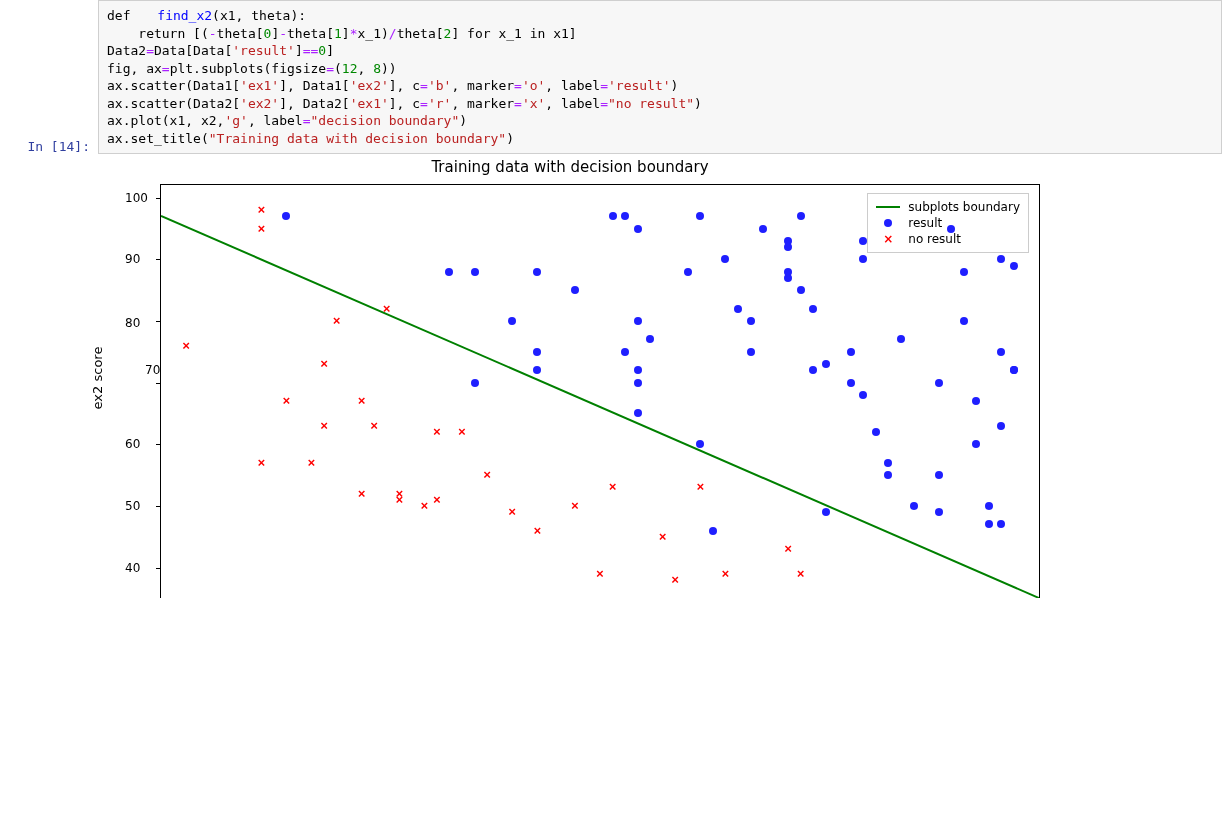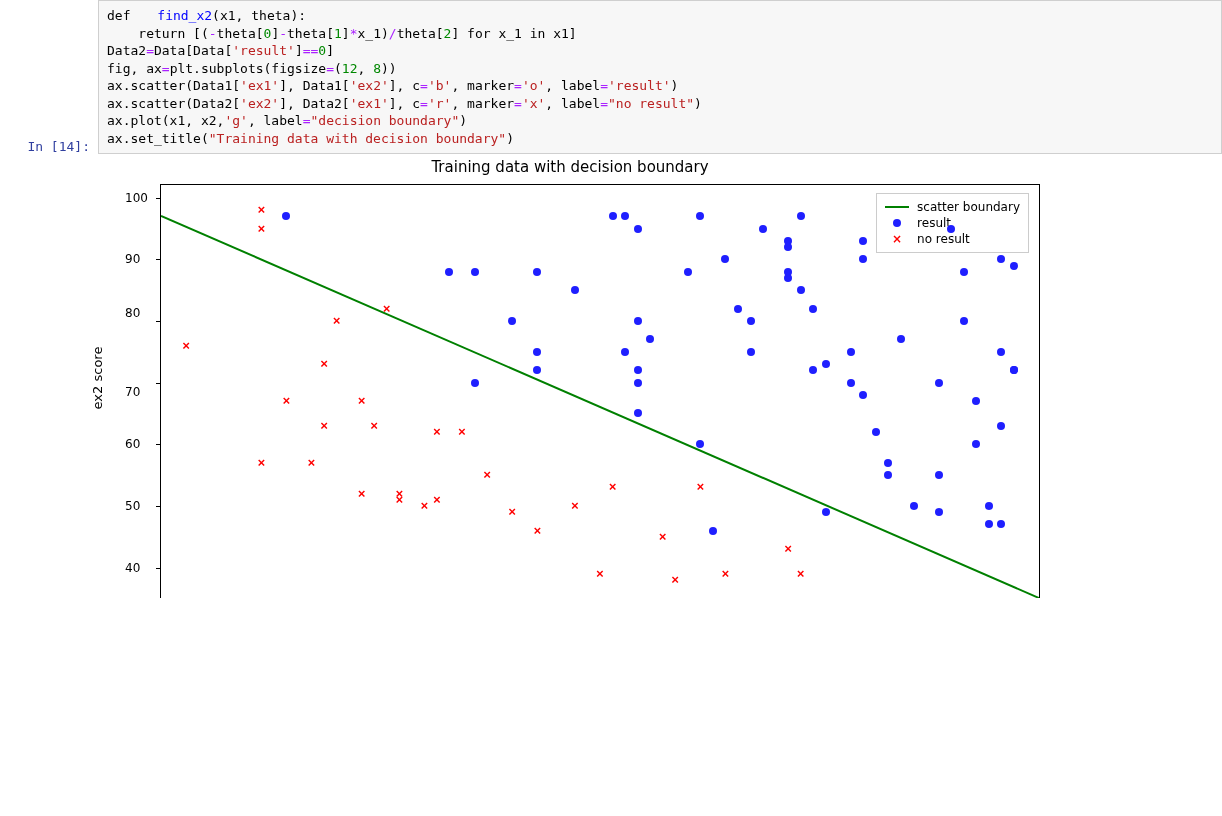--- a/index.html
+++ b/index.html
@@ -177,40 +177,40 @@
   <div class="chart-wrap">
     <div class="chart-title">Training data with decision boundary</div>
     <div class="ylabel">ex2 score</div>
     <div class="plot-frame" id="plot-frame">
       <svg class="boundary" id="boundary-svg" viewBox="0 0 878 413" preserveAspectRatio="none">
           <line x1="0" y1="30.82089552238807" x2="878" y2="413" stroke="#008000" stroke-width="2"></line>
         </svg>
       <div class="legend">
         <div class="legend-row">
           <span class="leg-line"></span>
-          <span>scatter boundary</span>
+          <span>subplots boundary</span>
         </div>
         <div class="legend-row">
           <span class="leg-dot"><span class="leg-dot-inner"></span></span>
           <span>result</span>
         </div>
         <div class="legend-row">
           <span class="leg-cross">×</span>
           <span>no result</span>
         </div>
       </div>
     <div class="ytick" style="top: 382.179px;">40</div>
         <div class="tickmark" style="top: 382.179px;"></div>
         <div class="ytick" style="top: 320.537px;">50</div>
         <div class="tickmark" style="top: 320.537px;"></div>
         <div class="ytick" style="top: 258.896px;">60</div>
         <div class="tickmark" style="top: 258.896px;"></div>
-        <div class="ytick" style="top: 207px;">70</div>
+        <div class="ytick" style="top: 185px; margin-left: 20px;">70</div>
         <div class="tickmark" style="top: 197.254px;"></div>
-        <div class="ytick" style="top: 128px;">80</div>
+        <div class="ytick" style="top: 138px;">80</div>
         <div class="tickmark" style="top: 135.612px;"></div>
         <div class="ytick" style="top: 73.9701px;">90</div>
         <div class="tickmark" style="top: 73.9701px;"></div>
         <div class="ytick" style="top: 12.3284px;">100</div>
         <div class="tickmark" style="top: 12.3284px;"></div>
         <div class="marker dot" style="left: 125.429px; top: 30.8209px;"></div>
         <div class="marker dot" style="left: 288.486px; top: 86.2985px;"></div>
         <div class="marker dot" style="left: 313.571px; top: 86.2985px;"></div>
         <div class="marker dot" style="left: 376.286px; top: 86.2985px;"></div>
         <div class="marker dot" style="left: 451.543px; top: 30.8209px;"></div>

